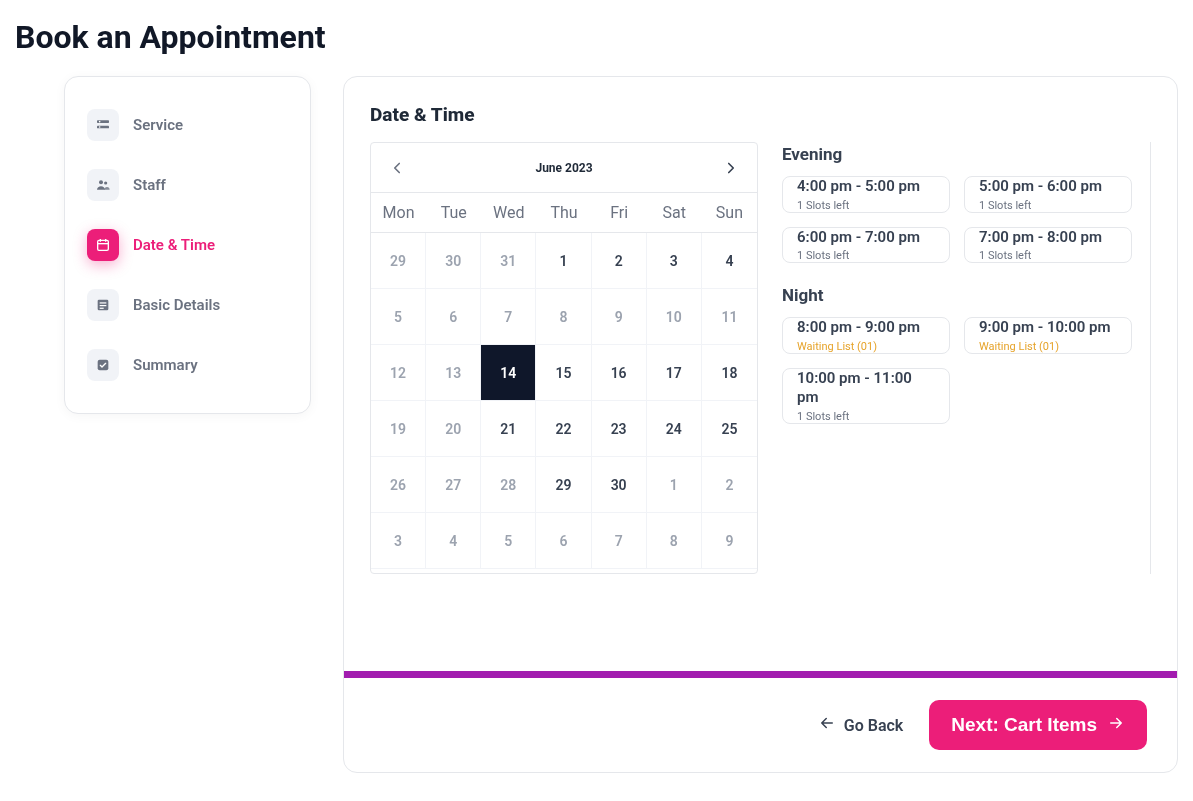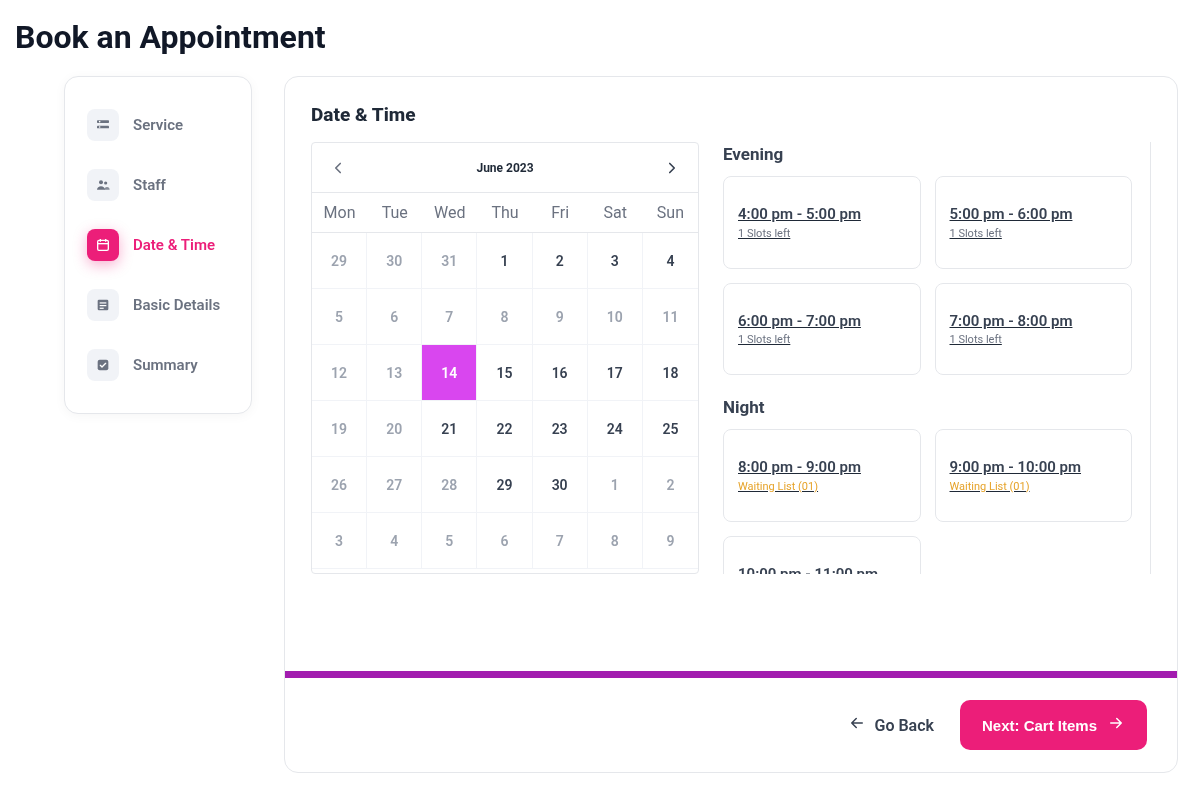--- a/index.html
+++ b/index.html
@@ -15,21 +15,21 @@
     font-weight: 700;
     color: #111827;
     padding: 18px 0 20px 15px;
   }
   .layout {
     display: flex;
     gap: 32px;
     padding: 0 15px 15px 64px;
   }
   .sidebar {
-    width: 188px;
+    width: 247px;
     background: #fff;
     border: 1px solid #e5e7eb;
     border-radius: 14px;
     padding: 18px 0;
     box-shadow: 0 2px 12px rgba(0,0,0,0.04);
     height: fit-content;
   }
   .side-item {
     display: flex;
     align-items: center;
@@ -121,21 +121,21 @@
     align-items: center;
     justify-content: center;
     font-size: 14px;
     font-weight: 600;
     color: #374151;
     border-right: 1px solid #f1f3f7;
     border-bottom: 1px solid #f1f3f7;
     cursor: pointer;
   }
   .cal-day.muted { color: #9ca3af; }
-  .cal-day.selected { background: #d946ef; color: #fff; }
+  .cal-day.selected { background: #0f172a; color: #fff; }
   .cal-day:last-child { border-right: none; }
 
   .slots-panel {
     flex: 1;
     height: 432px;
     overflow-y: scroll;
     border: 1px solid #e5e7eb;
     border-top: none;
     border-bottom: none;
     border-left: none;
@@ -150,23 +150,22 @@
   }
   .slot-grid {
     display: grid;
     grid-template-columns: 1fr 1fr;
     gap: 14px;
     margin-bottom: 22px;
   }
   .slot-card {
     border: 1px solid #e5e7eb;
     border-radius: 8px;
-    padding: 28px 14px;
-    cursor: pointer;
-    text-decoration: underline;
+    padding: 0 14px;
+    cursor: pointer;
   }
   .slot-time {
     font-size: 15px;
     font-weight: 600;
     color: #374151;
     line-height: 1.3;
     margin-bottom: 2px;
   }
   .slot-status {
     font-size: 11px;
@@ -190,21 +189,21 @@
     font-weight: 600;
     color: #374151;
     cursor: pointer;
   }
   .next-btn {
     background: #ec1e79;
     color: #fff;
     border: none;
     border-radius: 10px;
     padding: 14px 22px;
-    font-size: 15px;
+    font-size: 19px;
     font-weight: 700;
     display: flex;
     align-items: center;
     gap: 10px;
     cursor: pointer;
   }
   .next-btn .arrow { font-size: 16px; }
 
   
   .slots-panel::-webkit-scrollbar { width: 16px; }

